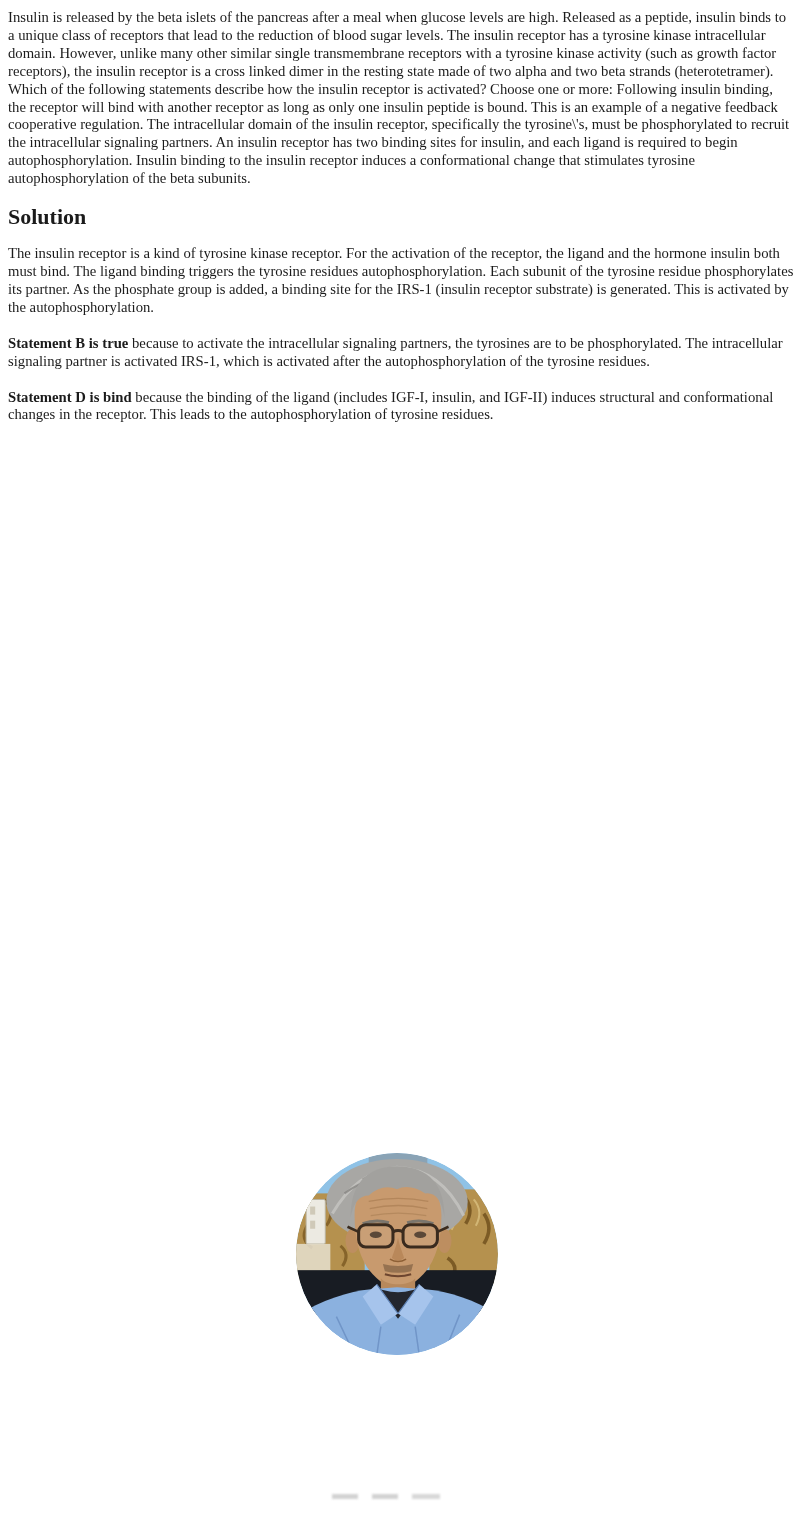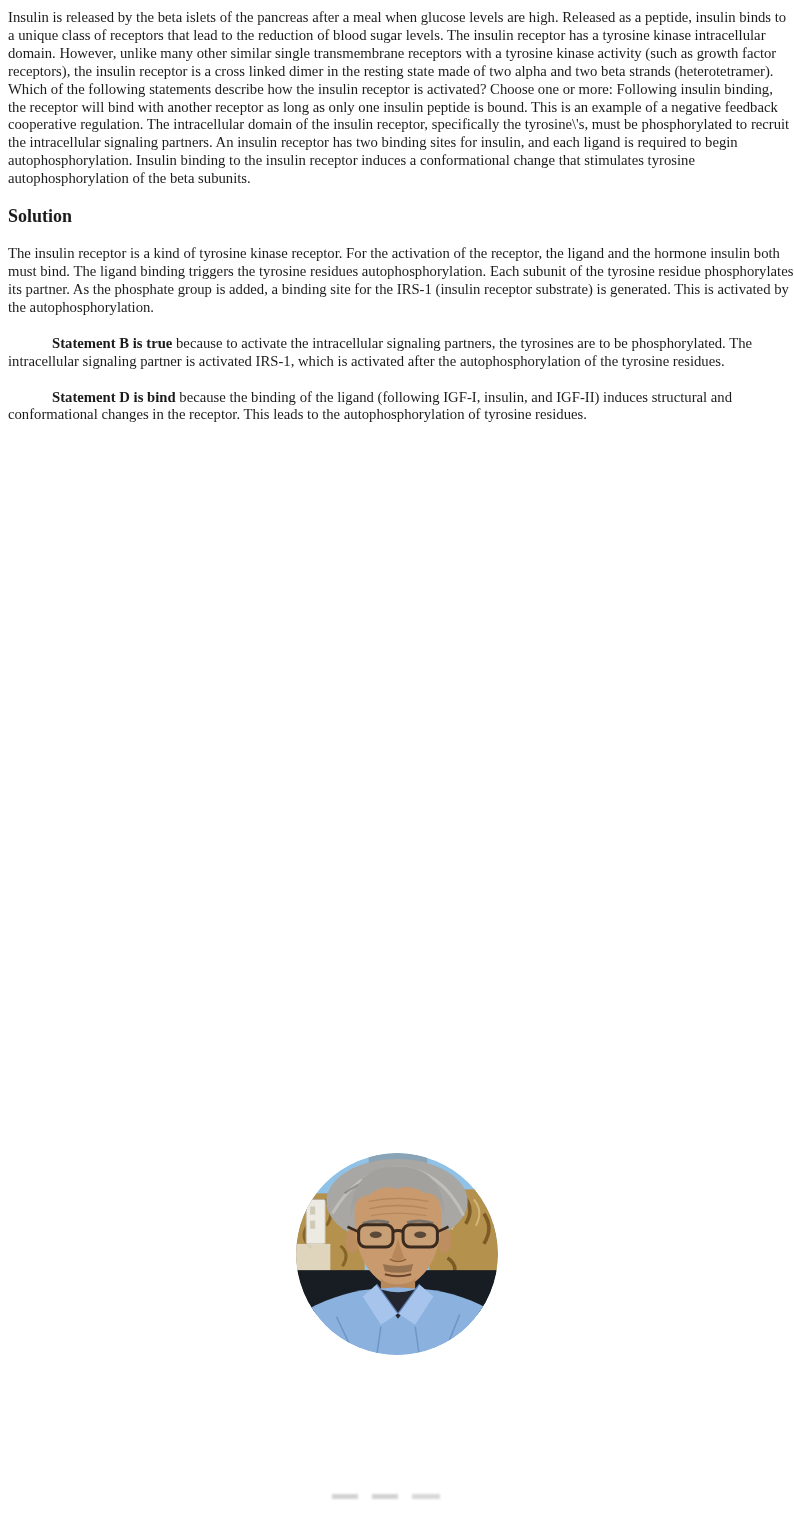--- a/index.html
+++ b/index.html
@@ -13,25 +13,25 @@
   }
   .content{padding:9px 0 0 8px;}
   .content p{
     margin:0 0 18px 0;
     font-size:14.7px;
     line-height:17.9px;
     text-align:left;
   }
   .content h2{
     margin:12px 0 18px 0;
-    font-size:18px;
+    font-size:22px;
     line-height:21px;
     font-weight:700;
   }
-  .content strong{font-weight:700;margin-left:44px;}
+  .content strong{font-weight:700;}
   .avatar{
     position:absolute;
     top:1153px;left:296px;
     width:202px;height:202px;
     border-radius:50%;
     overflow:hidden;
   }
   .avatar svg{display:block;width:100%;height:100%;}
   .footer{
     position:absolute;
@@ -65,21 +65,21 @@
   <div class="content">
     <p>Insulin is released by the beta islets of the pancreas after a meal when glucose levels are high. Released as a peptide, insulin binds to a unique class of receptors that lead to the reduction of blood sugar levels. The insulin receptor has a tyrosine kinase intracellular domain. However, unlike many other similar single transmembrane receptors with a tyrosine kinase activity (such as growth factor receptors), the insulin receptor is a cross linked dimer in the resting state made of two alpha and two beta strands (heterotetramer). Which of the following statements describe how the insulin receptor is activated? Choose one or more: Following insulin binding, the receptor will bind with another receptor as long as only one insulin peptide is bound. This is an example of a negative feedback cooperative regulation. The intracellular domain of the insulin receptor, specifically the tyrosine\'s, must be phosphorylated to recruit the intracellular signaling partners. An insulin receptor has two binding sites for insulin, and each ligand is required to begin autophosphorylation. Insulin binding to the insulin receptor induces a conformational change that stimulates tyrosine autophosphorylation of the beta subunits.</p>
 
     <h2>Solution</h2>
 
     <p>The insulin receptor is a kind of tyrosine kinase receptor. For the activation of the receptor, the ligand and the hormone insulin both must bind. The ligand binding triggers the tyrosine residues autophosphorylation. Each subunit of the tyrosine residue phosphorylates its partner. As the phosphate group is added, a binding site for the IRS-1 (insulin receptor substrate) is generated. This is activated by the autophosphorylation.</p>
 
     <p><strong>Statement B is true</strong><span> because to activate the intracellular signaling partners, the tyrosines are to be phosphorylated. The intracellular signaling partner is activated IRS-1, which is activated after the autophosphorylation of the tyrosine residues.</span></p>
 
 
-    <p><strong>Statement D is bind</strong><span> because the binding of the ligand (following IGF-I, insulin, and IGF-II) induces structural and conformational changes in the receptor. This leads to the autophosphorylation of tyrosine residues.</span></p>
+    <p><strong>Statement D is bind</strong><span> because the binding of the ligand (includes IGF-I, insulin, and IGF-II) induces structural and conformational changes in the receptor. This leads to the autophosphorylation of tyrosine residues.</span></p>
   </div>
 
   <div class="avatar">
     <svg viewBox="0 0 200 200" xmlns="http://www.w3.org/2000/svg">
       <defs>
         <clipPath id="circ">
             <circle cx="100" cy="100" r="100"></circle>
           </clipPath>
       </defs>
       <g clip-path="url(#circ)">

